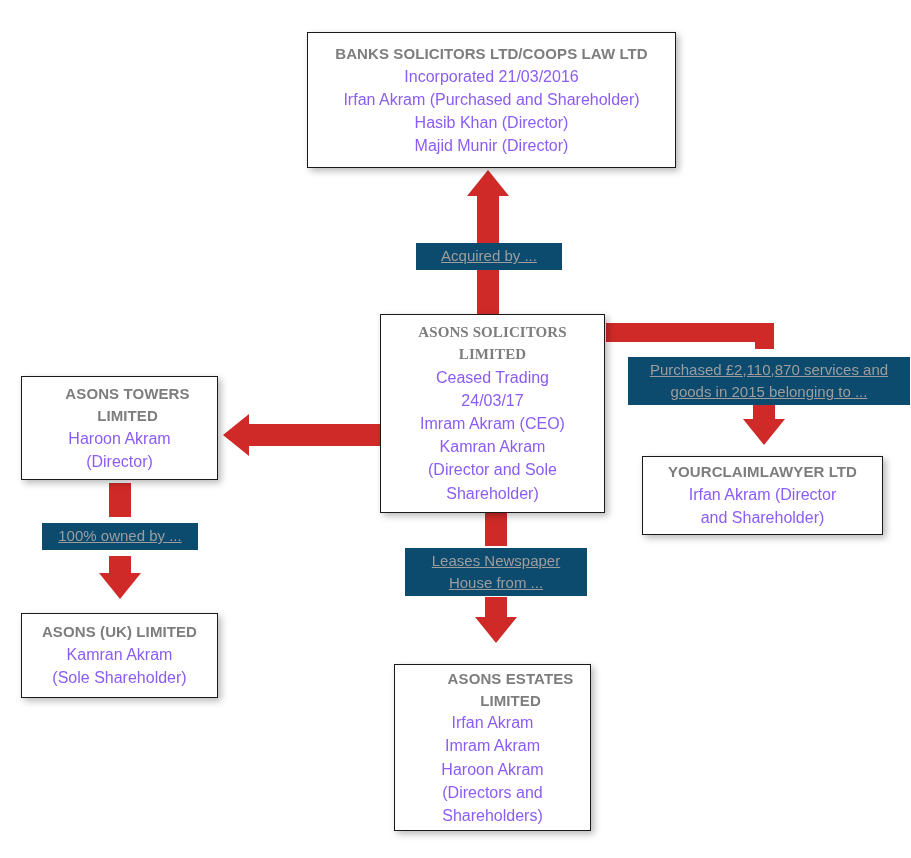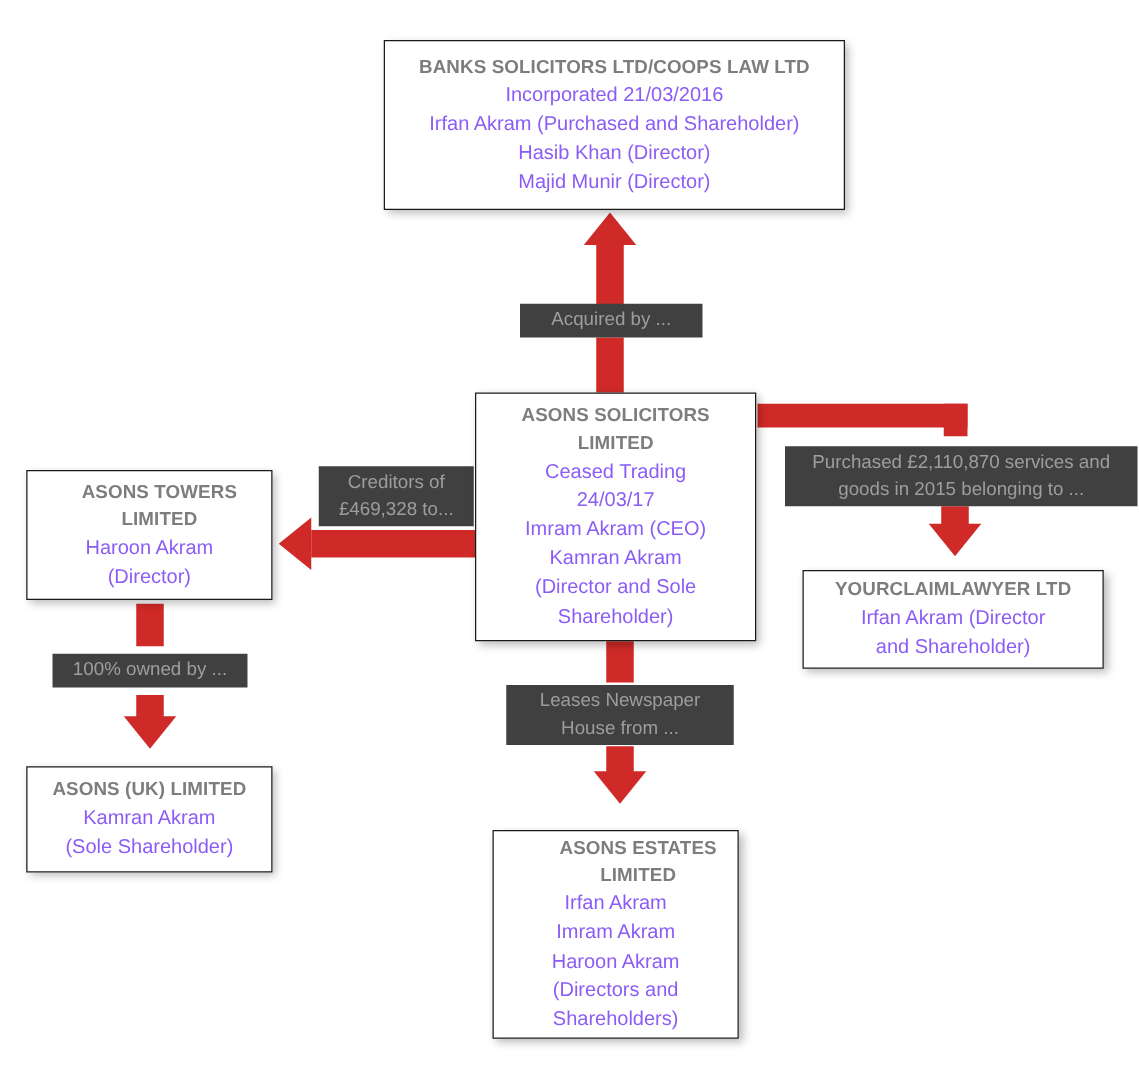--- a/index.html
+++ b/index.html
@@ -45,30 +45,31 @@
   .box .line {
     color: #8b5cf6;
     font-size: 16px;
     line-height: 1.45;
     font-weight: normal;
   }
 
   
   .edge-label {
     position: absolute;
-    background: #404040;
+    background: #0c4a6e;
     color: #9d9d9d;
     font-size: 15px;
     line-height: 1.5;
     text-align: center;
     z-index: 25;
     display: flex;
     flex-direction: column;
     align-items: center;
     justify-content: center;
+    text-decoration: underline;
   }
 
   
   .bar {
     position: absolute;
     background: #cf2a27;
     z-index: 10;
   }
   .head-up, .head-down, .head-left {
     position: absolute;
@@ -114,24 +115,20 @@
   <div class="head-down" style="left:475px; top:617px;"></div>
 
   <div class="bar" style="left:109px; top:483px; width:22px; height:34px;"></div>
   <div class="bar" style="left:109px; top:556px; width:22px; height:23px;"></div>
   <div class="head-down" style="left:99px; top:573px;"></div>
 
   <div class="edge-label" style="left:416px; top:243px; width:146px; height:27px;">
     <span>Acquired by ...</span>
   </div>
 
-  <div class="edge-label" style="left:255px; top:373px; width:124px; height:48px;">
-    <span>Creditors of</span>
-    <span>£469,328 to...</span>
-  </div>
 
   <div class="edge-label" style="left:628px; top:357px; width:282px; height:48px;">
     <span>Purchased £2,110,870 services and</span>
     <span>goods in 2015 belonging to ...</span>
   </div>
 
   <div class="edge-label" style="left:405px; top:548px; width:182px; height:48px;justify-content:center;">
     <span>Leases Newspaper</span>
     <span>House from ...</span>
   </div>
@@ -142,21 +139,21 @@
 
   <div class="box" style="left:307px; top:32px; width:369px; height:136px;">
     <div class="title">BANKS SOLICITORS LTD/COOPS LAW LTD</div>
     <div class="line">Incorporated 21/03/2016</div>
     <div class="line">Irfan Akram (Purchased and Shareholder)</div>
     <div class="line">Hasib Khan (Director)</div>
     <div class="line">Majid Munir (Director)</div>
   </div>
 
   <div class="box" style="left:380px; top:314px; width:225px; height:199px;">
-    <div class="title" style="white-space:pre-line;">ASONS SOLICITORS
+    <div class="title" style="white-space:pre-line;font-family:Liberation Serif, serif;">ASONS SOLICITORS
 LIMITED</div>
     <div class="line">Ceased Trading</div>
     <div class="line">24/03/17</div>
     <div class="line">Imram Akram (CEO)</div>
     <div class="line">Kamran Akram</div>
     <div class="line">(Director and Sole</div>
     <div class="line">Shareholder)</div>
   </div>
 
   <div class="box" style="left:21px; top:376px; width:197px; height:104px;">

